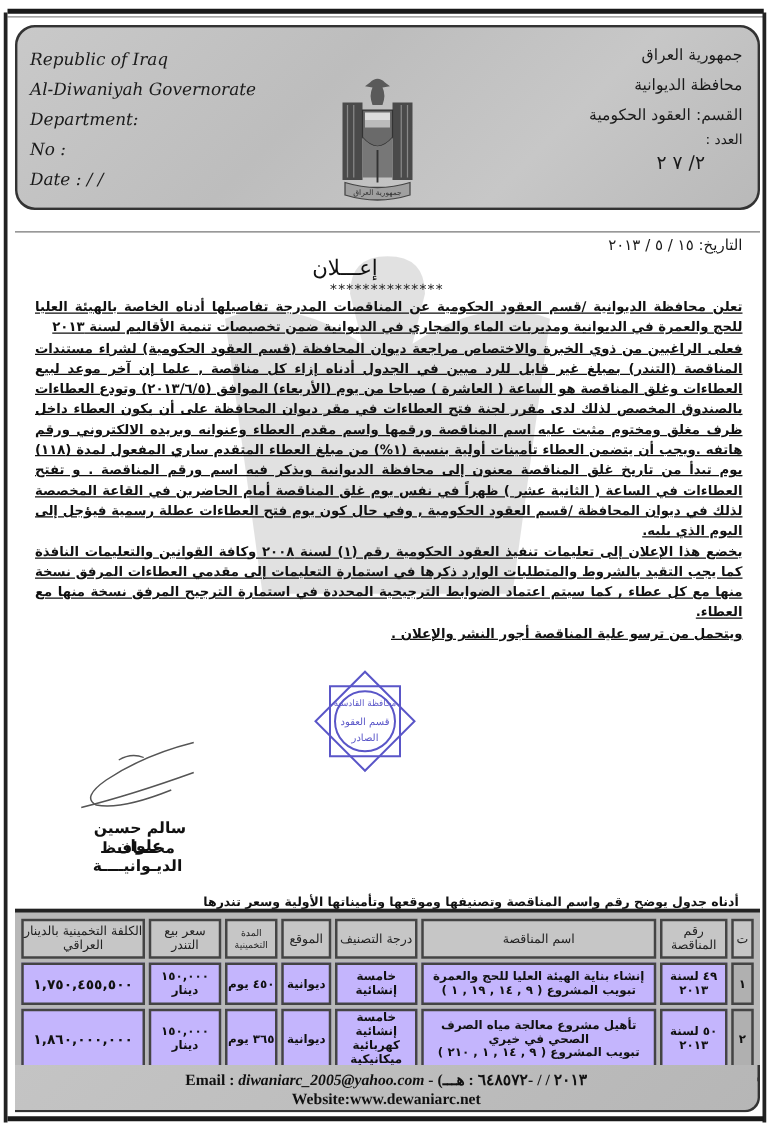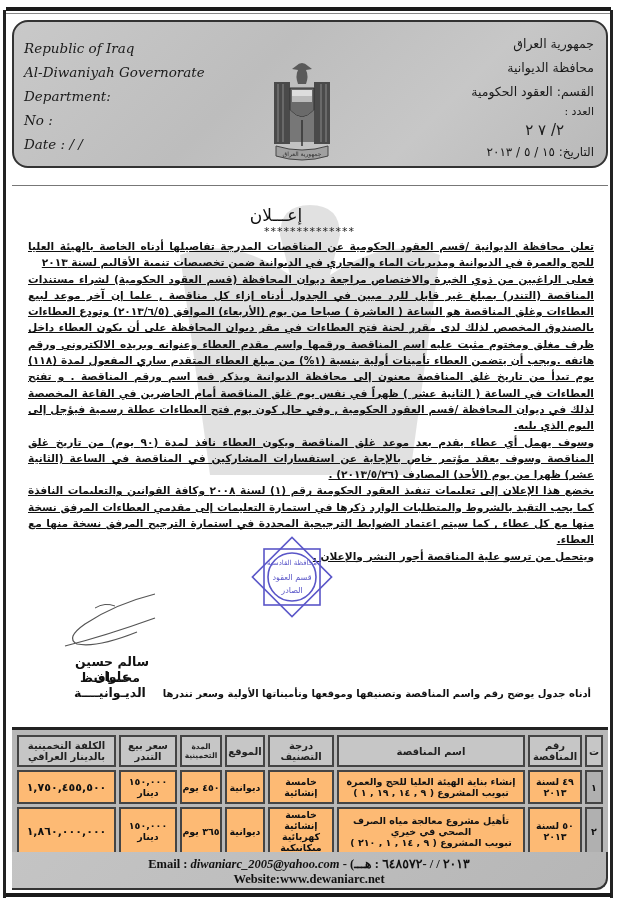--- a/index.html
+++ b/index.html
@@ -16,21 +16,21 @@
   .letterhead {
     position: absolute; left: 12px; top: 20px; width: 596px; height: 148px;
     background: linear-gradient(135deg, #c9c9c9 0%, #bdbdbd 40%, #c7c7c7 70%, #b9b9b9 100%);
     border: 2px solid #333; border-radius: 16px;
   }
   .lh-en { position: absolute; left: 10px; top: 14px; font-family: "DejaVu Serif", serif; font-style: italic; font-size: 13.5px; color: #1a1a1a; }
   .lh-en div { height: 24px; line-height: 24px; }
   .lh-ar { position: absolute; right: 12px; top: 10px; direction: rtl; text-align: right; font-size: 12.5px; color: #1a1a1a; }
   .lh-ar div { height: 24px; line-height: 24px; }
   .lh-ar .num-handwritten { font-size: 15px; padding-right: 30px; letter-spacing: 3px; height: 20px; line-height: 20px; }
-  .lh-ar .date-line { font-size: 12px; }
+  .lh-ar .date-line { font-size: 12px; margin-top: 44px; }
 
   .emblem { position: absolute; left: 258px; top: 38px; width: 60px; height: 118px; }
 
   .divider { position: absolute; left: 12px; top: 185px; width: 596px; height: 1px; background: #777; }
 
   .watermark { position: absolute; left: 170px; top: 195px; width: 280px; height: 340px; opacity: 0.17; }
 
   .announce-title { position: absolute; left: 0; width: 552px; top: 205px; text-align: center; font-size: 17px; font-weight: normal; color: #111; }
   .stars { position: absolute; left: 0; width: 619px; top: 225px; text-align: center; font-size: 11px; letter-spacing: 1px; color: #222; }
 
@@ -40,32 +40,32 @@
     font-family: "DejaVu Sans", sans-serif; font-weight: bold; font-size: 10.6px; line-height: 16.3px; color: #111; text-decoration: underline;
   }
   .body-text p { margin: 0; }
 
   .stamp { position: absolute; left: 250px; top: 535px; width: 84px; height: 84px; }
 
   .signature { position: absolute; left: 55px; top: 590px; width: 110px; height: 60px; }
   .sig-name { position: absolute; left: 62px; top: 654px; font-size: 12.5px; font-weight: bold; direction: rtl; text-align: center; width: 100px; }
   .sig-title { position: absolute; left: 55px; top: 670px; font-size: 12.5px; font-weight: bold; direction: rtl; text-align: center; width: 110px; letter-spacing: 1px; }
 
-  .table-caption { position: absolute; right: 28px; top: 688px; direction: rtl; font-size: 10px; font-weight: bold; color: #111; }
+  .table-caption { position: absolute; right: 28px; top: 717px; direction: rtl; font-size: 10px; font-weight: bold; color: #111; }
 
   .tender-table {
     position: absolute; left: 12px; top: 727px; width: 596px;
     border-top: 3px solid #222; border-bottom: 3px solid #222;
     background: #b8b8b8; padding: 2px 2px 4px 2px;
   }
   table { width: 100%; border-collapse: separate; border-spacing: 3px; direction: rtl; }
   th, td { border: 2px solid #444; text-align: center; vertical-align: middle; font-size: 9.5px; }
-  th { background: #c6c6c6; color: #222; font-weight: bold; height: 32px; font-size: 10px; }
+  th { background: #c6c6c6; color: #222; font-weight: normal; height: 32px; font-size: 10px; }
   th.small { font-size: 7.5px; }
-  td { background: #fdba74; font-weight: bold; color: #111; }
+  td { background: #c4b5fd; font-weight: bold; color: #111; }
   td.idx { background: #b0b0b0; width: 18px; }
   tr.r1 td { height: 34px; }
   tr.r2 td { height: 48px; }
   .cost { font-size: 11px; letter-spacing: 0.5px; }
 
   .footer {
     position: absolute; left: 12px; top: 852px; width: 596px; height: 38px;
     background: linear-gradient(135deg, #c4c4c4, #b6b6b6);
     border-radius: 0 0 12px 0; border-right: 2px solid #333; border-bottom: 2px solid #333;
     text-align: center; font-family: "Liberation Serif", serif; font-size: 12.5px; color: #111;
@@ -123,21 +123,20 @@
 <svg class="watermark" viewBox="0 0 280 340">
   <path d="M140 10 q30 0 30 30 l-10 40 q60 -40 110 -20 l-30 220 -200 0 -30 -220 q50 -20 110 20 l-10 -40 q0 -30 30 -30 z" fill="#555"></path>
 </svg>
 
 <div class="announce-title">إعـــلان</div>
 <div class="stars">**************</div>
 
 <div class="body-text">
   <p>تعلن محافظة الديوانية /قسم العقود الحكومية عن المناقصات المدرجة تفاصيلها أدناه الخاصة بالهيئة العليا للحج والعمرة في الديوانية ومديريات الماء والمجاري في الديوانية ضمن تخصيصات تنمية الأقاليم لسنة ٢٠١٣</p>
   <p>فعلى الراغبين من ذوي الخبرة والاختصاص مراجعة ديوان المحافظة (قسم العقود الحكومية) لشراء مستندات المناقصة (التندر) بمبلغ غير قابل للرد مبين في الجدول أدناه إزاء كل مناقصة , علما إن آخر موعد لبيع العطاءات وغلق المناقصة هو الساعة ( العاشرة ) صباحا من يوم (الأربعاء) الموافق (٢٠١٣/٦/٥) وتودع العطاءات بالصندوق المخصص لذلك لدى مقرر لجنة فتح العطاءات في مقر ديوان المحافظة على أن يكون العطاء داخل ظرف مغلق ومختوم مثبت عليه اسم المناقصة ورقمها واسم مقدم العطاء وعنوانه وبريده الالكتروني ورقم هاتفه .ويجب أن يتضمن العطاء تأمينات أولية بنسبة (١%) من مبلغ العطاء المتقدم ساري المفعول لمدة (١١٨) يوم تبدأ من تاريخ غلق المناقصة معنون إلى محافظة الديوانية ويذكر فيه اسم ورقم المناقصة . و تفتح العطاءات في الساعة ( الثانية عشر ) ظهراً في نفس يوم غلق المناقصة أمام الحاضرين في القاعة المخصصة لذلك في ديوان المحافظة /قسم العقود الحكومية , وفي حال كون يوم فتح العطاءات عطلة رسمية فيؤجل إلى اليوم الذي يليه.</p>
-  <p>وسوف يهمل أي عطاء يقدم بعد موعد غلق المناقصة ويكون العطاء نافذ لمدة (٩٠ يوم) من تاريخ غلق المناقصة وسوف يعقد مؤتمر خاص بالإجابة عن استفسارات المشاركين في المناقصة في الساعة (الثانية عشر) ظهرا من يوم (الأحد) المصادف (٢٠١٣/٥/٢٦) .</p>
   <p>يخضع هذا الإعلان إلى تعليمات تنفيذ العقود الحكومية رقم (١) لسنة ٢٠٠٨ وكافة القوانين والتعليمات النافذة كما يجب التقيد بالشروط والمتطلبات الوارد ذكرها في استمارة التعليمات إلى مقدمي العطاءات المرفق نسخة منها مع كل عطاء , كما سيتم اعتماد الضوابط الترجيحية المحددة في استمارة الترجيح المرفق نسخة منها مع العطاء.</p>
   <p>ويتحمل من ترسو علية المناقصة أجور النشر والإعلان .</p>
 </div>
 
 <svg class="stamp" viewBox="0 0 84 84">
   <g fill="none" stroke="#5a56c8" stroke-width="1.6">
     <rect x="14" y="14" width="56" height="56" transform="rotate(0 42 42)"></rect>
     <rect x="14" y="14" width="56" height="56" transform="rotate(45 42 42)"></rect>
     <circle cx="42" cy="42" r="24"></circle>
   </g>

